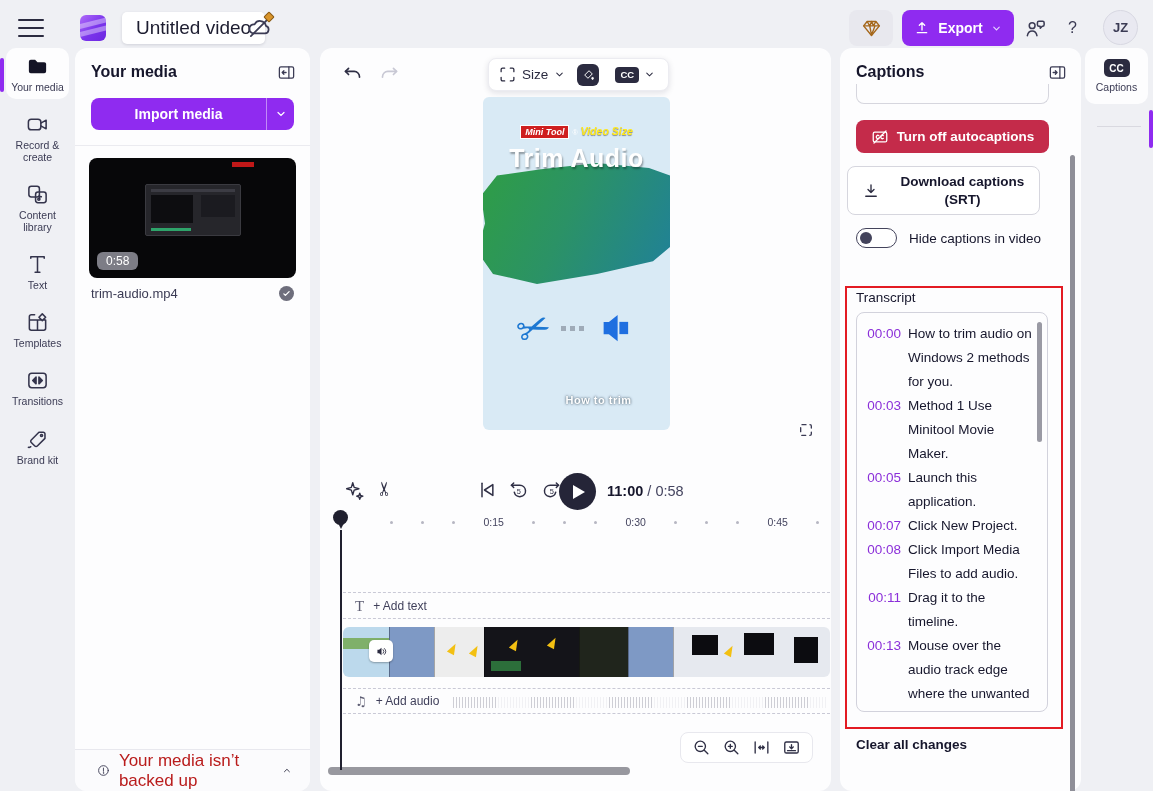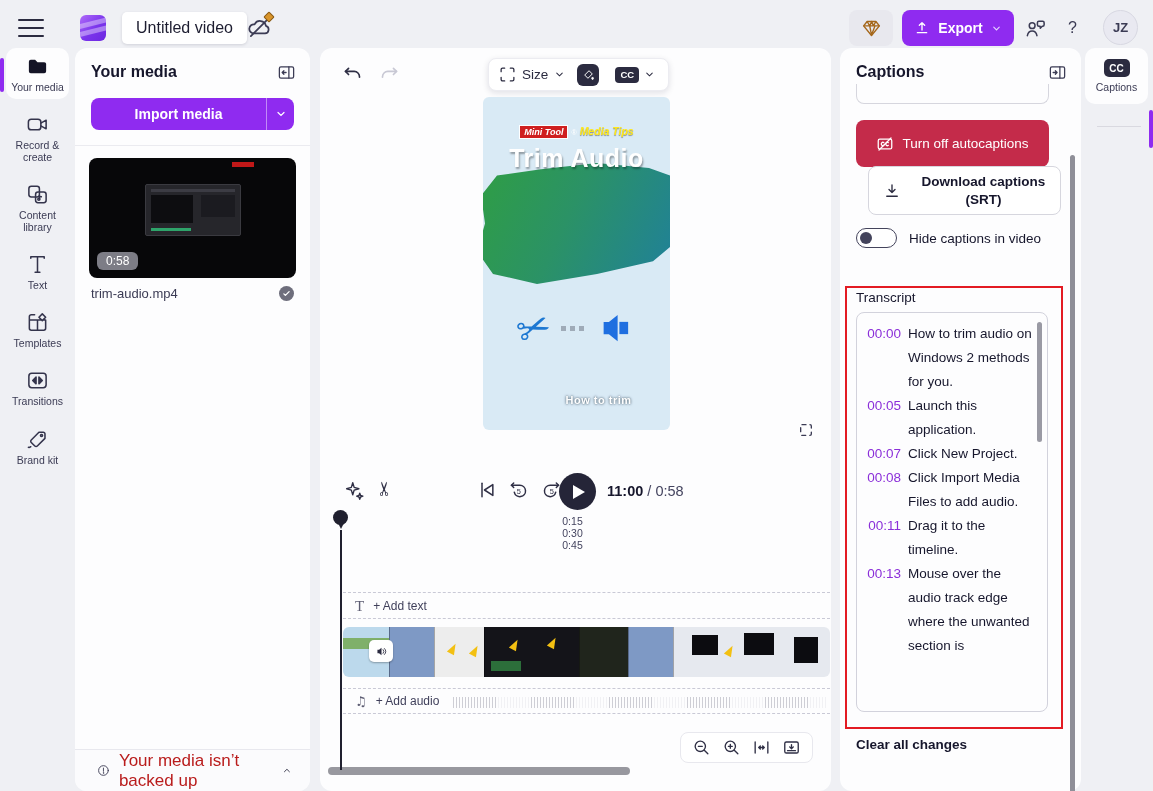--- a/index.html
+++ b/index.html
@@ -16,21 +16,21 @@
   
   .topbar { position:absolute; left:0; top:0; width:100%; height:56px; }
   .hamburger { position:absolute; left:18px; top:19px; width:26px; height:18px; display:flex; flex-direction:column; justify-content:space-between; cursor:pointer; }
   .hamburger i { display:block; height:2.4px; background:#2b2b40; border-radius:2px; }
   .logo { position:absolute; left:80px; top:15px; width:26px; height:26px; border-radius:6px;
           background:linear-gradient(135deg,#b06cf9 0%,#7a34ec 55%,#6d28e0 100%); overflow:hidden; }
   .logo i { position:absolute; left:-4px; width:40px; height:5px; background:rgba(255,255,255,.38); transform:rotate(-14deg); }
   .logo i:nth-child(1){ top:5px; } .logo i:nth-child(2){ top:13px; }
   .title-pill { position:absolute; left:122px; top:12px; height:32px; padding:0 14px; background:#fff;
                 border-radius:5px; box-shadow:0 1px 3px rgba(30,30,60,.14); display:flex; align-items:center;
-                font-size:16px; color:#1d1d30; }
+                font-size:19px; color:#1d1d30; }
   .saved-icon { position:absolute; left:246px; top:15px; width:26px; height:26px; color:#3b3b54; }
   .saved-icon .gem-dot { position:absolute; right:-1px; top:-2px; width:8px; height:8px; background:#d9952b;
                 border:1px solid #8a5a14; transform:rotate(45deg); border-radius:1px; }
   .gem-btn { position:absolute; left:849px; top:10px; width:44px; height:36px; background:#e8e8ee; border-radius:8px;
              display:flex; align-items:center; justify-content:center; color:#a5671a; cursor:pointer; }
   .export-btn { position:absolute; left:902px; top:10px; width:112px; height:36px; background:var(--accent); color:#fff;
              border-radius:8px; display:flex; align-items:center; justify-content:center; gap:8px;
              font-size:14px; font-weight:bold; cursor:pointer; }
   .tb-icon { position:absolute; top:17px; color:#3b3b54; cursor:pointer; }
   .icon-help::before { content:"?"; font-size:16px; color:#3b3b54; }
@@ -105,21 +105,21 @@
 
   .transport { position:absolute; left:0; top:428px; width:100%; height:32px; }
   .tr-icon { position:absolute; top:4px; color:#2f2f45; cursor:pointer; }
   .icon-scissors-sm::before { content:"✂"; font-family:"DejaVu Sans",sans-serif; font-size:19px; color:#2f2f45; display:inline-block; transform:rotate(-90deg); }
   .play-btn { position:absolute; left:239px; top:-3px; width:37px; height:37px; border-radius:50%; background:#252538; cursor:pointer;
               display:flex; align-items:center; justify-content:center; }
   .play-btn i { width:0; height:0; border-left:12px solid #fff; border-top:7px solid transparent; border-bottom:7px solid transparent; margin-left:3px; }
   .time-display { position:absolute; left:287px; top:7px; font-size:14.5px; }
   .time-cur { font-weight:bold; color:#16162c; } .time-sep,.time-total { color:#44445f; }
 
-  .ruler { position:absolute; left:38px; top:467px; width:429px; display:flex; justify-content:space-between; align-items:center; height:14px;flex-direction:column; }
+  .ruler { position:absolute; left:70px; top:467px; width:429px; display:flex; justify-content:space-between; align-items:center; height:14px; }
   .tick-dot { width:3px; height:3px; border-radius:50%; background:#b6b6c2; }
   .tick-label { font-size:10.5px; color:#44445f; }
   .playhead { position:absolute; left:13px; top:462px; width:16px; height:22px; cursor:ew-resize; z-index:5; }
   .playhead .head { position:absolute; left:0; top:0; width:15px; height:15px; background:#20202f; border-radius:50% 50% 50% 50%; }
   .playhead .tip { position:absolute; left:3.5px; top:11px; width:0; height:0; border-left:4px solid transparent; border-right:4px solid transparent; border-top:8px solid #20202f; }
   .playhead-line { position:absolute; left:19.5px; top:482px; width:2.5px; height:240px; background:#20202f; z-index:4; }
 
   .track { position:absolute; left:23px; width:487px; border-top:1.5px dashed #c9c9d6; border-bottom:1.5px dashed #c9c9d6;
            display:flex; align-items:center; gap:9px; padding-left:12px; color:#3f3f5a; cursor:pointer; }
   .track-text { top:544px; height:27px; }
@@ -144,23 +144,23 @@
 
   .tl-controls { position:absolute; left:360px; top:684px; width:133px; height:31px; background:#fff; border:1px solid #e8e8ee;
                  border-radius:8px; display:flex; align-items:center; justify-content:space-around; padding:0 6px; }
   .tl-controls > span { color:#2f2f45; cursor:pointer; }
   .h-scrollbar { position:absolute; left:8px; top:719px; width:302px; height:8px; background:#98989f; border-radius:5px; cursor:pointer; }
 
   
   .captions-panel { left:840px; top:48px; width:241px; height:743px; }
   .partial-box { position:absolute; left:16px; top:36px; width:193px; height:20px; border:1px solid #d6d6de; border-top:none;
                  border-radius:0 0 8px 8px; }
-  .turnoff-btn { position:absolute; left:16px; top:72px; width:193px; height:47px; background:var(--danger); color:#fff; border-radius:8px;
-                 display:flex; align-items:center; justify-content:center; gap:8px; font-size:13.5px; font-weight:normal; cursor:pointer; }
-  .download-btn { position:absolute; left:28px; top:118px; width:193px; height:49px; background:#fff; border:1px solid #d6d6de; border-radius:8px;
+  .turnoff-btn { position:absolute; left:16px; top:72px; width:193px; height:33px; background:var(--danger); color:#fff; border-radius:8px;
+                 display:flex; align-items:center; justify-content:center; gap:8px; font-size:13.5px; font-weight:bold; cursor:pointer; }
+  .download-btn { position:absolute; left:7px; top:118px; width:193px; height:49px; background:#fff; border:1px solid #d6d6de; border-radius:8px;
                   display:flex; align-items:center; justify-content:center; cursor:pointer; color:#16162c;padding-left:16px; }
   .download-btn .dl-icon { position:absolute; left:14px; top:15px; color:#2b2b40; }
   .download-label { width:130px; text-align:center; font-size:13.5px; font-weight:bold; line-height:1.3; margin-left:22px; }
   .toggle-row { position:absolute; left:16px; top:180px; display:flex; align-items:center; gap:12px; }
   .toggle { width:41px; height:20px; border:1.5px solid #44445c; border-radius:11px; position:relative; background:#fff; cursor:pointer; }
   .toggle .knob { position:absolute; left:3px; top:2.5px; width:12px; height:12px; border-radius:50%; background:#44445c; }
   .toggle-label { font-size:13.5px; color:#16162c; }
   .transcript-title { position:absolute; left:16px; top:242px; font-size:13.5px; color:#16162c; }
   .transcript-box { position:absolute; left:16px; top:264px; width:192px; height:400px; border:1px solid #d2d2dc; border-radius:8px;
                     overflow:hidden; padding:9px 14px 0 2px; }
@@ -390,21 +390,21 @@
             <path d="m6 9 6 6 6-6"></path>
           </svg>
       </span>
     </div>
 
     <div class="preview">
       <div class="banner"></div>
       <div class="brand-row">
         <span class="mt-box">Mini Tool</span>
         <span class="mt-reg">®</span>
-        <span class="mt-tips">Media Tips</span>
+        <span class="mt-tips">Video Size</span>
       </div>
       <div class="video-title">Trim Audio</div>
       <div class="icons-row">
         <span class="icon-scissors-big"></span>
         <span class="dots3">
             <i></i>
             <i></i>
             <i></i>
           </span>
         <svg width="42" height="42" viewBox="0 0 24 24">
@@ -581,20 +581,24 @@
     </div>
 
     <div class="transcript-title">Transcript</div>
     <div class="transcript-box" id="transcript">
       <span class="t-scroll"></span>
     <div class="t-entry">
           <span class="t-time">00:00</span>
           <span class="t-text">How to trim audio on Windows 2 methods for you.</span>
         </div>
         <div class="t-entry">
+          <span class="t-time">00:03</span>
+          <span class="t-text">Method 1 Use Minitool Movie Maker.</span>
+        </div>
+        <div class="t-entry">
           <span class="t-time">00:05</span>
           <span class="t-text">Launch this application.</span>
         </div>
         <div class="t-entry">
           <span class="t-time">00:07</span>
           <span class="t-text">Click New Project.</span>
         </div>
         <div class="t-entry">
           <span class="t-time">00:08</span>
           <span class="t-text">Click Import Media Files to add audio.</span>

